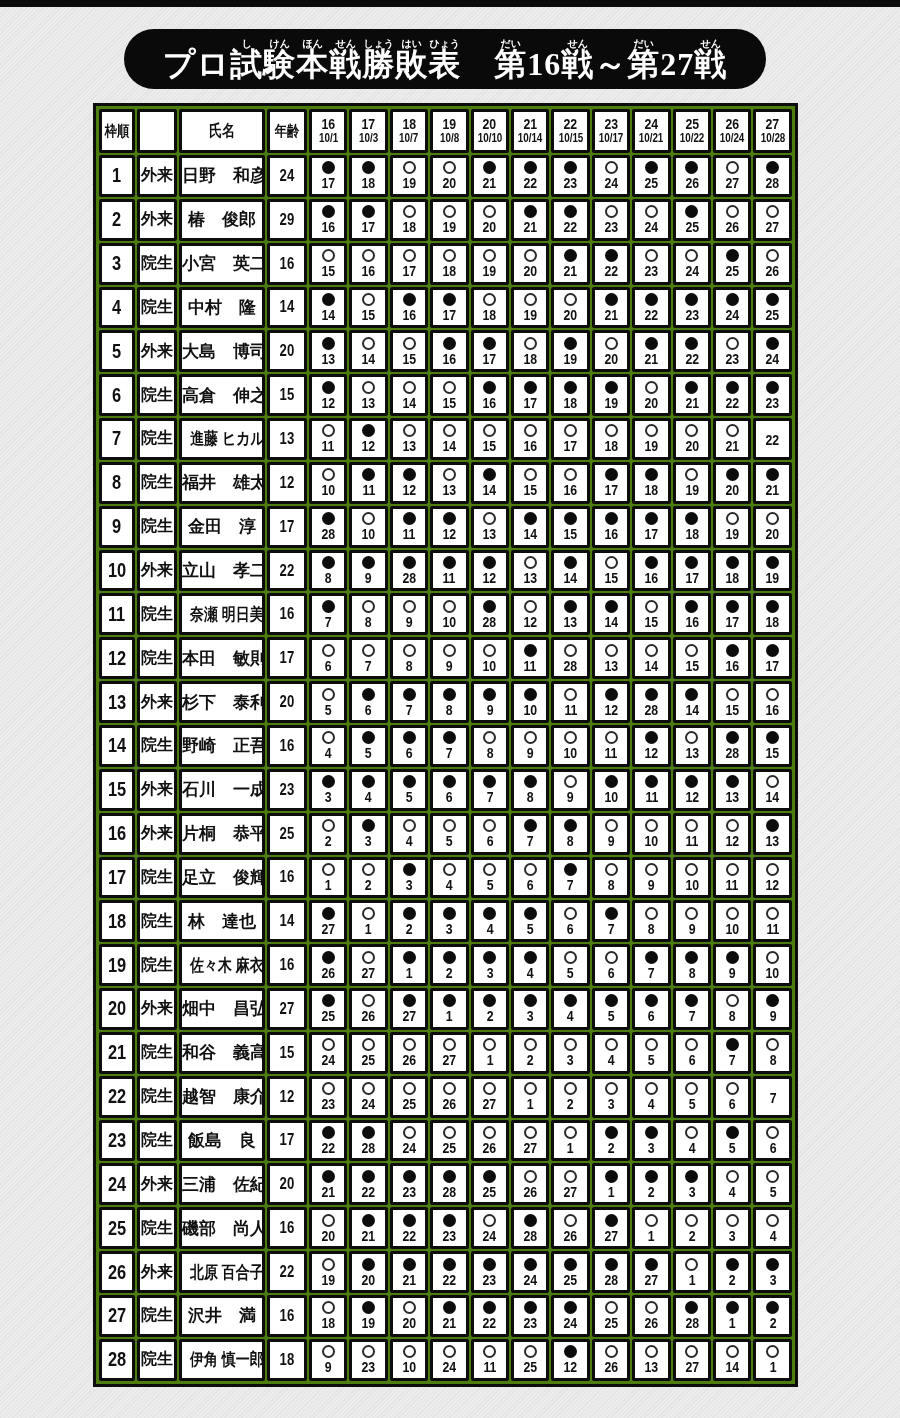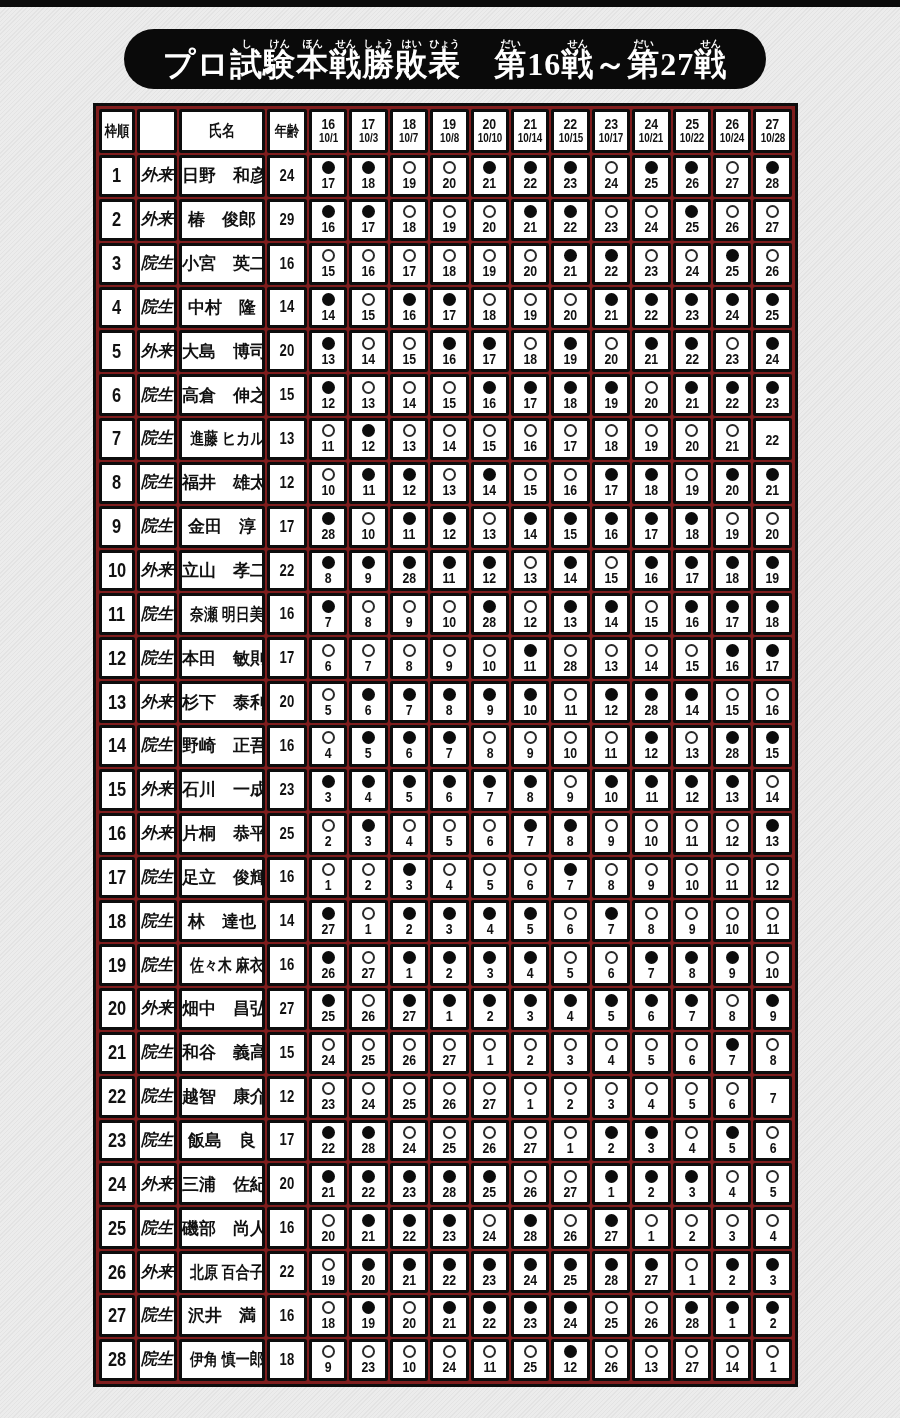--- a/index.html
+++ b/index.html
@@ -24,36 +24,36 @@
   .banner .title{
     color:var(--banner-text);
     font-family:"Liberation Serif","DejaVu Serif",serif;
     font-weight:bold;font-size:32px;line-height:1;letter-spacing:1px;
     white-space:nowrap;padding-top:10px;
   }
   .banner ruby{ruby-align:center;}
   .banner rt{font-size:10px;font-weight:bold;letter-spacing:0;line-height:1;}
   .table-frame{
     position:absolute;left:93px;top:103px;width:705px;height:1284px;
-    border:3px solid var(--border);background:#7f1d1d;padding:1px;
+    border:3px solid var(--border);background:#4d7c0f;padding:1px;
   }
   table{width:100%;height:100%;border-collapse:separate;border-spacing:2px;table-layout:fixed;}
   th,td{
     border:3px solid var(--border);background:var(--cell-bg);
     text-align:center;vertical-align:middle;padding:0;border-radius:2px;
     font-weight:bold;overflow:hidden;
   }
   tr.header-row th{height:44px;}
   .lbl{font-size:15px;font-weight:bold;letter-spacing:0;}
   .lbl-name{font-size:16px;}
   .cond{display:inline-block;transform:scaleX(0.82);transform-origin:center;white-space:nowrap;}
   .round-no{font-size:15px;line-height:15px;font-weight:bold;}
   .round-date{font-size:12px;line-height:15px;font-weight:bold;}
   .rank-num{font-size:20px;}
-  .group-txt{font-size:16px;font-weight:bold;letter-spacing:0;font-style:italic;}
+  .group-txt{font-size:16px;font-weight:bold;letter-spacing:0;}
   .name-txt{font-size:17px;font-weight:bold;display:inline-block;white-space:nowrap;transform-origin:center;}
   .age-num{font-size:16px;}
   .result{
     height:100%;display:flex;flex-direction:column;
     align-items:center;justify-content:center;
   }
   .stone{width:13px;height:13px;border-radius:50%;flex:0 0 auto;}
   .stone.win{background:var(--win);}
   .stone.loss{border:2px solid var(--loss);background:transparent;}
   .opp{font-size:15px;line-height:15px;font-weight:bold;margin-top:1px;}

